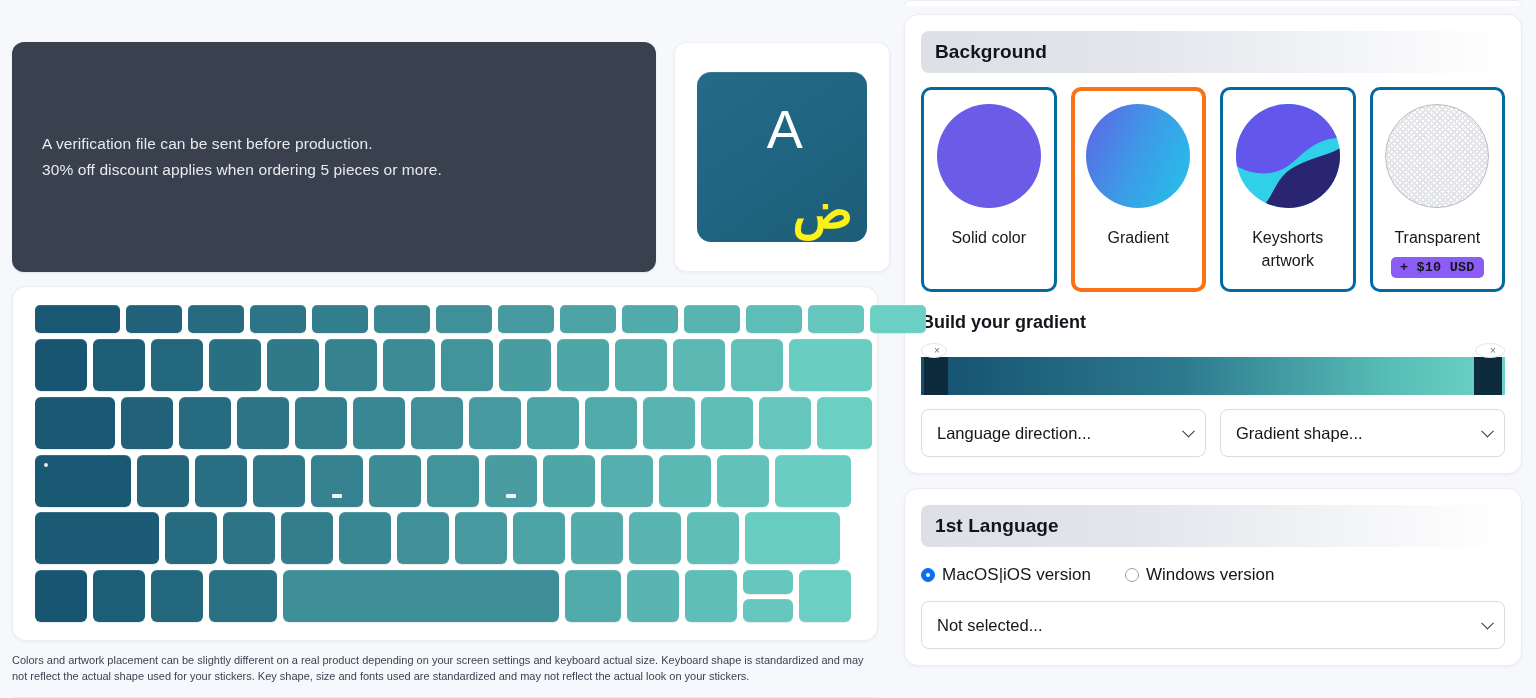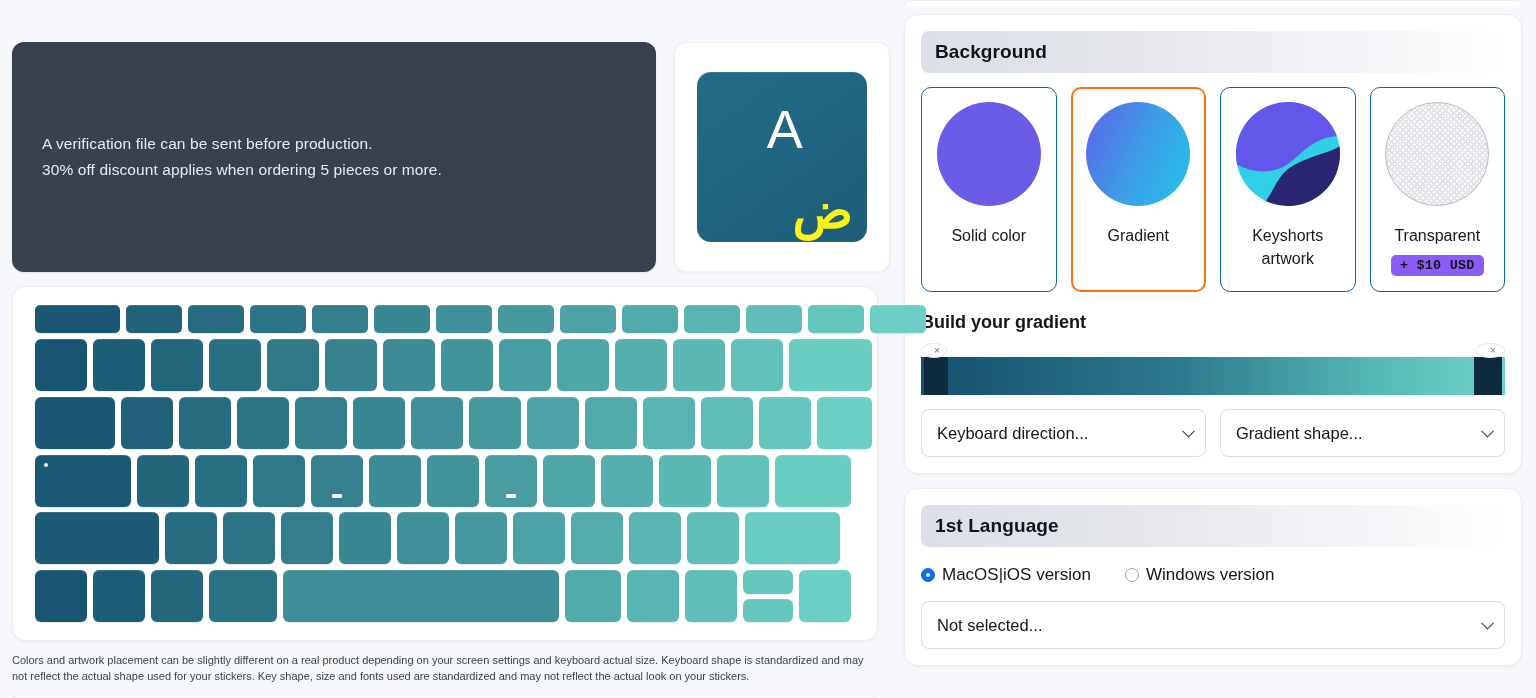--- a/index.html
+++ b/index.html
@@ -140,29 +140,29 @@
     letter-spacing: .1px;
   }
 
   .bg-options {
     display: flex; gap: 14px;
     margin-top: 14px;
   }
   .bg-card {
     flex: 1 1 0;
     background: #ffffff;
-    border: 1px solid #0369a1;
+    border: 3px solid #0369a1;
     border-radius: 10px;
     padding: 14px 8px 0;
     display: flex; flex-direction: column; align-items: center;
     min-height: 205px;
     cursor: pointer;
   }
   .bg-card.selected {
-    border: 2px solid #f97316;
+    border: 4px solid #f97316;
     padding: 13px 7px 11px;
   }
   .swatch { width: 104px; height: 104px; border-radius: 50%; flex: 0 0 auto; }
   .swatch.solid { background: #6b5ce8; }
   .swatch.gradient { background: linear-gradient(115deg, #5f63e8 0%, #3d9be6 50%, #22c4ea 100%); }
   .swatch.transparent {
     border: 1px solid #b9bcc4;
     background-color: #ffffff;
     background-image:
       repeating-linear-gradient(45deg, #e4e5e9 0 2px, transparent 2px 4px),
@@ -429,21 +429,21 @@
       <div class="gradient-builder">
         <div class="grad-bar"></div>
         <div class="grad-stop left"></div>
         <div class="grad-stop right"></div>
         <div class="grad-del left">×</div>
         <div class="grad-del right">×</div>
       </div>
 
       <div class="select-row">
         <div class="select-wrap">
-          <div class="fake-select">Keyboard direction...</div>
+          <div class="fake-select">Language direction...</div>
           <span class="chev"></span>
         </div>
         <div class="select-wrap">
           <div class="fake-select">Gradient shape...</div>
           <span class="chev"></span>
         </div>
       </div>
     </div>
 
     <div class="panel">

